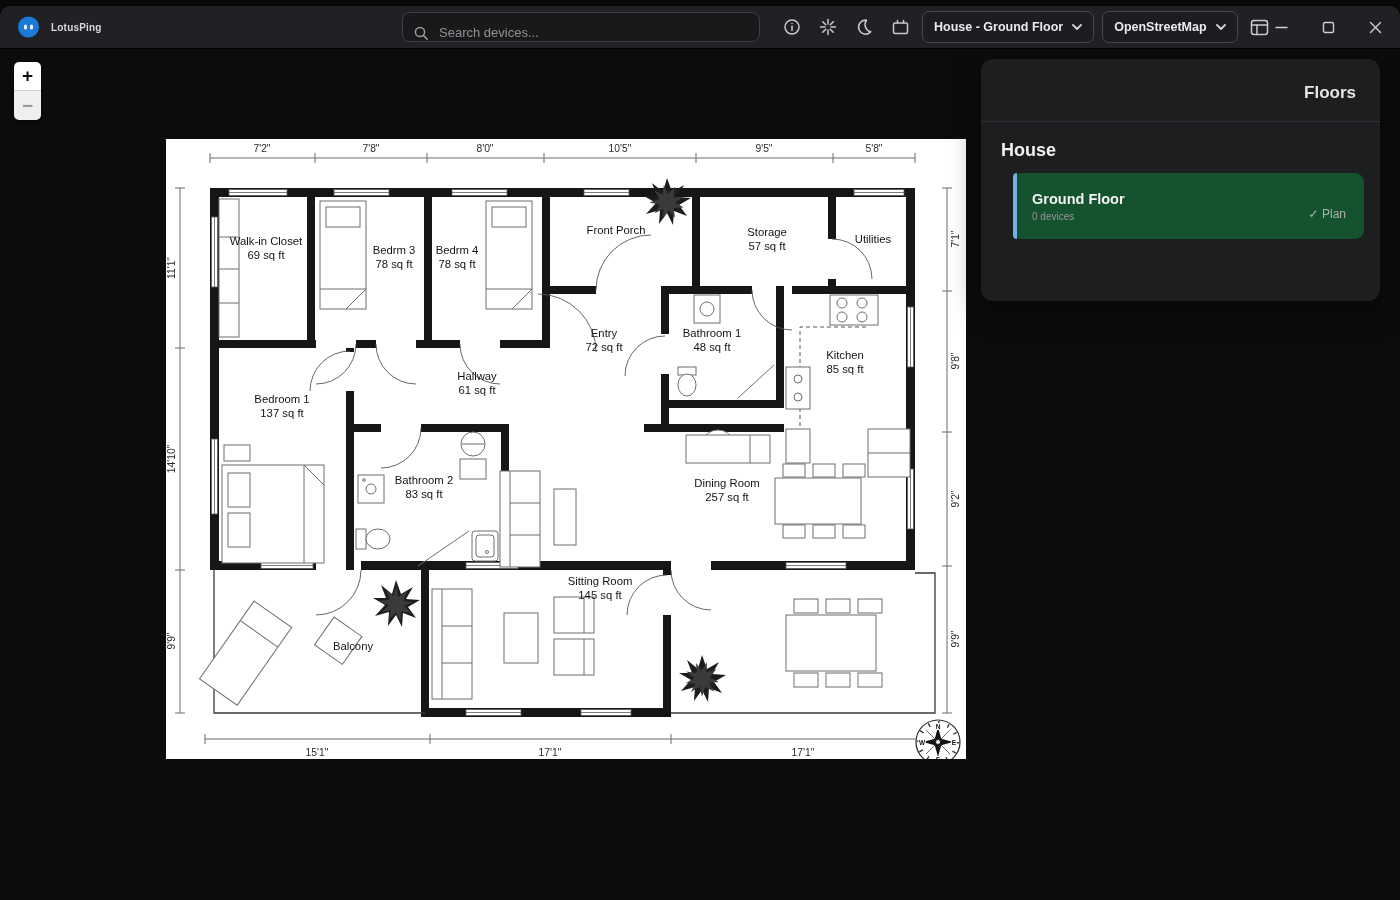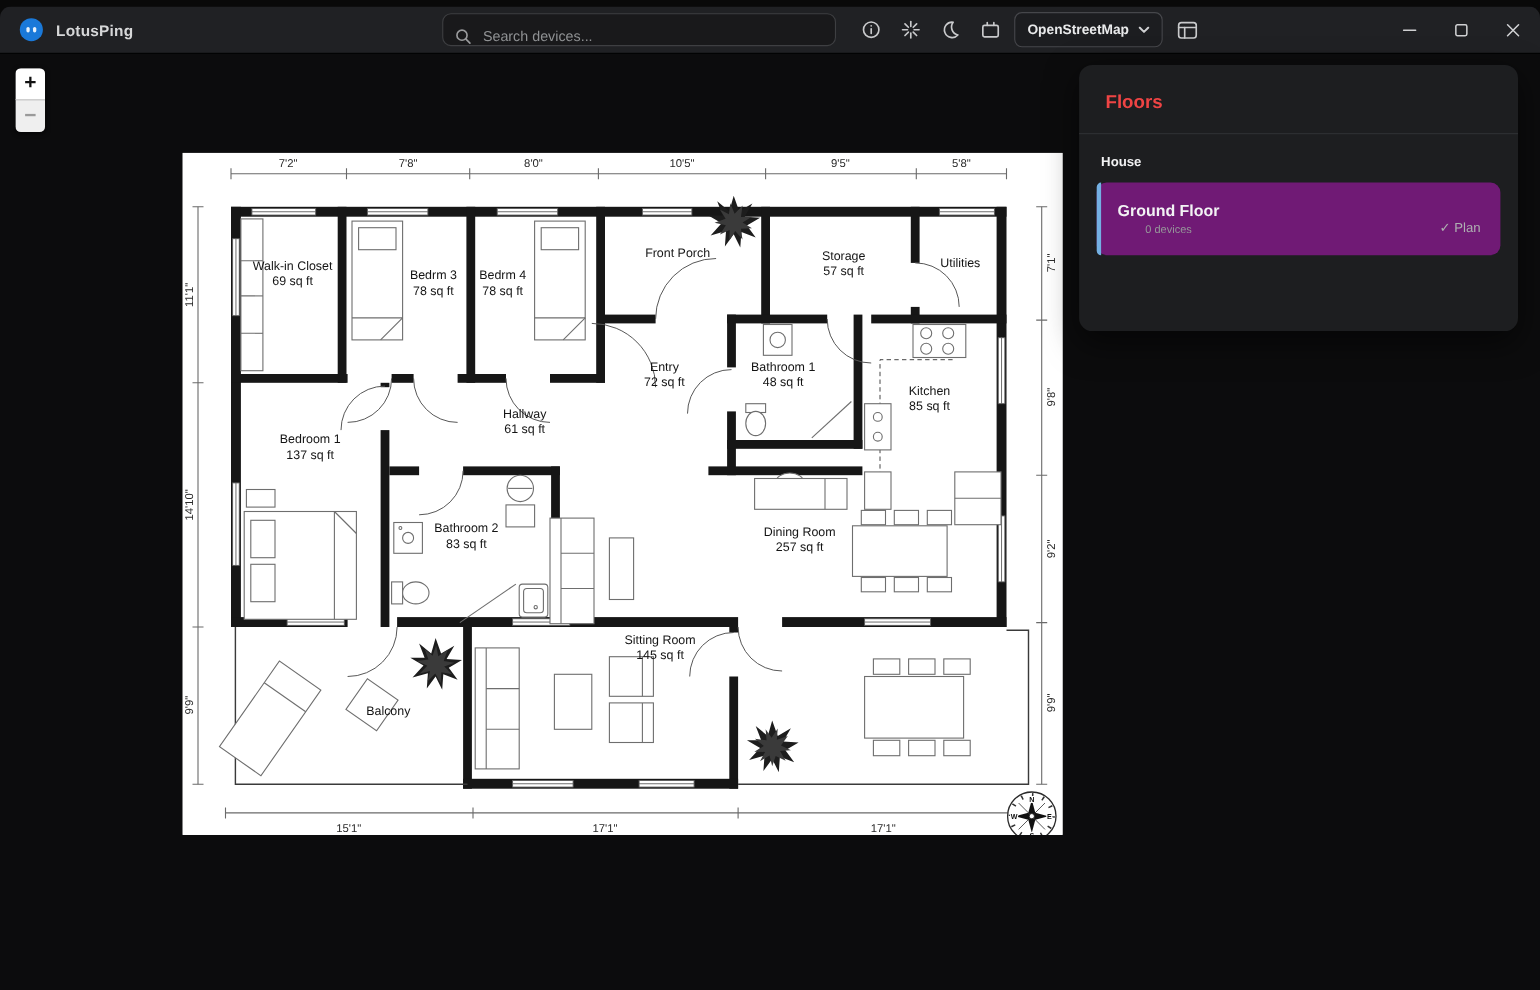--- a/index.html
+++ b/index.html
@@ -5,21 +5,21 @@
   html,body{margin:0;padding:0;background:#090909;width:1400px;height:900px;overflow:hidden;
     font-family:"Liberation Sans",sans-serif;}
   .window{position:absolute;left:0;top:6px;width:1400px;height:894px;background:#0d0d0e;
     border-radius:10px 10px 0 0;overflow:hidden;}
   
   .titlebar{position:relative;height:42px;background:#202124;border-bottom:1px solid #000;}
   .brand{position:absolute;left:18px;top:50%;transform:translateY(-50%);display:flex;align-items:center;gap:12px;}
   .logo{width:21px;height:21px;border-radius:50%;background:#1a79d9;position:relative;}
   .logo i{position:absolute;top:8px;width:3px;height:5px;border-radius:2px;background:#e8f2fc;}
   .logo i.l{left:6px}.logo i.r{left:12px}
-  .app-title{color:#d6d7d8;font-size:14px;font-weight:700;letter-spacing:.2px;}
+  .app-title{color:#d6d7d8;font-size:10px;font-weight:700;letter-spacing:.2px;}
   .search{position:absolute;left:402px;top:50%;transform:translateY(-50%);width:358px;height:30px;
     background:#19191b;border:1px solid #3e3f42;border-radius:8px;display:flex;align-items:flex-end;padding:0 10px;box-sizing:border-box;gap:8px;}
   .search input{flex:1;background:transparent;border:none;outline:none;color:#cfd0d2;font-size:13px;font-family:inherit;}
   .search input::placeholder{color:#8f9193;}
   .tb-icons{position:absolute;left:778px;top:50%;transform:translateY(-50%);display:flex;gap:8px;}
   .iconbtn{width:28px;height:28px;display:flex;align-items:center;justify-content:center;border-radius:6px;cursor:pointer;}
   .iconbtn svg{stroke:#c9cacc;fill:none;stroke-width:1.5;stroke-linecap:round;stroke-linejoin:round;}
   .selects{position:absolute;left:922px;top:50%;transform:translateY(-50%);display:flex;gap:8px;align-items:center;}
   .dropdown{height:30px;background:#1c1d20;border:1px solid #46474b;border-radius:7px;display:flex;
     align-items:center;gap:9px;padding:0 11px;color:#e9eaeb;font-size:12.5px;font-weight:700;cursor:pointer;white-space:nowrap;}
@@ -36,25 +36,25 @@
   .zoom-in{background:#ffffff;color:#111;border-bottom:1px solid #cfcfcf;}
   .zoom-out{background:#efefef;color:#9a9a9a;}
   .plan-wrap{position:absolute;left:166px;top:90px;width:800px;height:620px;background:#ffffff;}
   .plan text{font-family:"Liberation Sans",sans-serif;}
   .room-label{font-size:11.3px;fill:#141414;}
   .dim-label{font-size:10.3px;fill:#2a2a2a;}
   .compass-letter{font-size:6.5px;font-weight:700;fill:#111;}
   
   .floors-panel{position:absolute;left:981px;top:10px;width:399px;height:242px;background:#1d1e20;
     border-radius:12px;box-shadow:0 10px 30px rgba(0,0,0,.55);box-sizing:border-box;}
-  .fp-header{padding:24px 24px 18px 24px;color:#ef4444;font-size:17px;font-weight:700;}
+  .fp-header{padding:24px 24px 18px 24px;color:#e5e5e5;font-size:17px;font-weight:700;text-align:right;}
   .fp-divider{height:1px;background:#2f3033;}
-  .fp-group{padding:18px 28px 0 20px;color:#f2f2f3;font-size:12px;font-weight:700;}
-  .floor-card{margin:12px 16px 0 16px;height:66px;background:#701a75;border-radius:9px;position:relative;
-    display:flex;align-items:center;cursor:pointer;text-align:center;}
+  .fp-group{padding:18px 28px 0 20px;color:#f2f2f3;font-size:18px;font-weight:700;}
+  .floor-card{margin:12px 16px 0 32px;height:66px;background:#14532d;border-radius:9px;position:relative;
+    display:flex;align-items:center;cursor:pointer;}
   .floor-accent{position:absolute;left:0;top:0;bottom:0;width:4px;border-radius:9px 0 0 9px;background:#74b0e3;}
   .floor-info{padding-left:19px;display:flex;flex-direction:column;gap:4px;}
   .floor-name{color:#f2f3f4;font-size:14.5px;font-weight:700;}
   .floor-devices{color:#96979a;font-size:10px;}
   .floor-badge{position:absolute;right:18px;top:34px;color:#aeafb1;font-size:12px;}
 </style>
 </head>
 <body>
 
 <div class="window">
@@ -104,20 +104,26 @@
       <div class="iconbtn">
         <svg width="19" height="18" viewBox="0 0 19 18">
           <rect x="2.5" y="5" width="14" height="10.5" rx="1.5"></rect>
           <line x1="6.5" y1="5" x2="6.5" y2="2.6"></line>
             <line x1="12.5" y1="5" x2="12.5" y2="2.6"></line>
         </svg>
       </div>
     </div>
 
     <div class="selects">
+      <div class="dropdown">
+        <span>House - Ground Floor</span>
+        <svg width="10" height="6" viewBox="0 0 10 6">
+            <path d="M1 1l4 4 4-4"></path>
+          </svg>
+      </div>
       <div class="dropdown">
         <span>OpenStreetMap</span>
         <svg width="10" height="6" viewBox="0 0 10 6">
             <path d="M1 1l4 4 4-4"></path>
           </svg>
       </div>
       <div class="iconbtn">
         <svg width="19" height="17" viewBox="0 0 19 17">
           <rect x="1.5" y="1.5" width="16" height="14" rx="2.5"></rect>
           <line x1="1.5" y1="6" x2="17.5" y2="6"></line>

